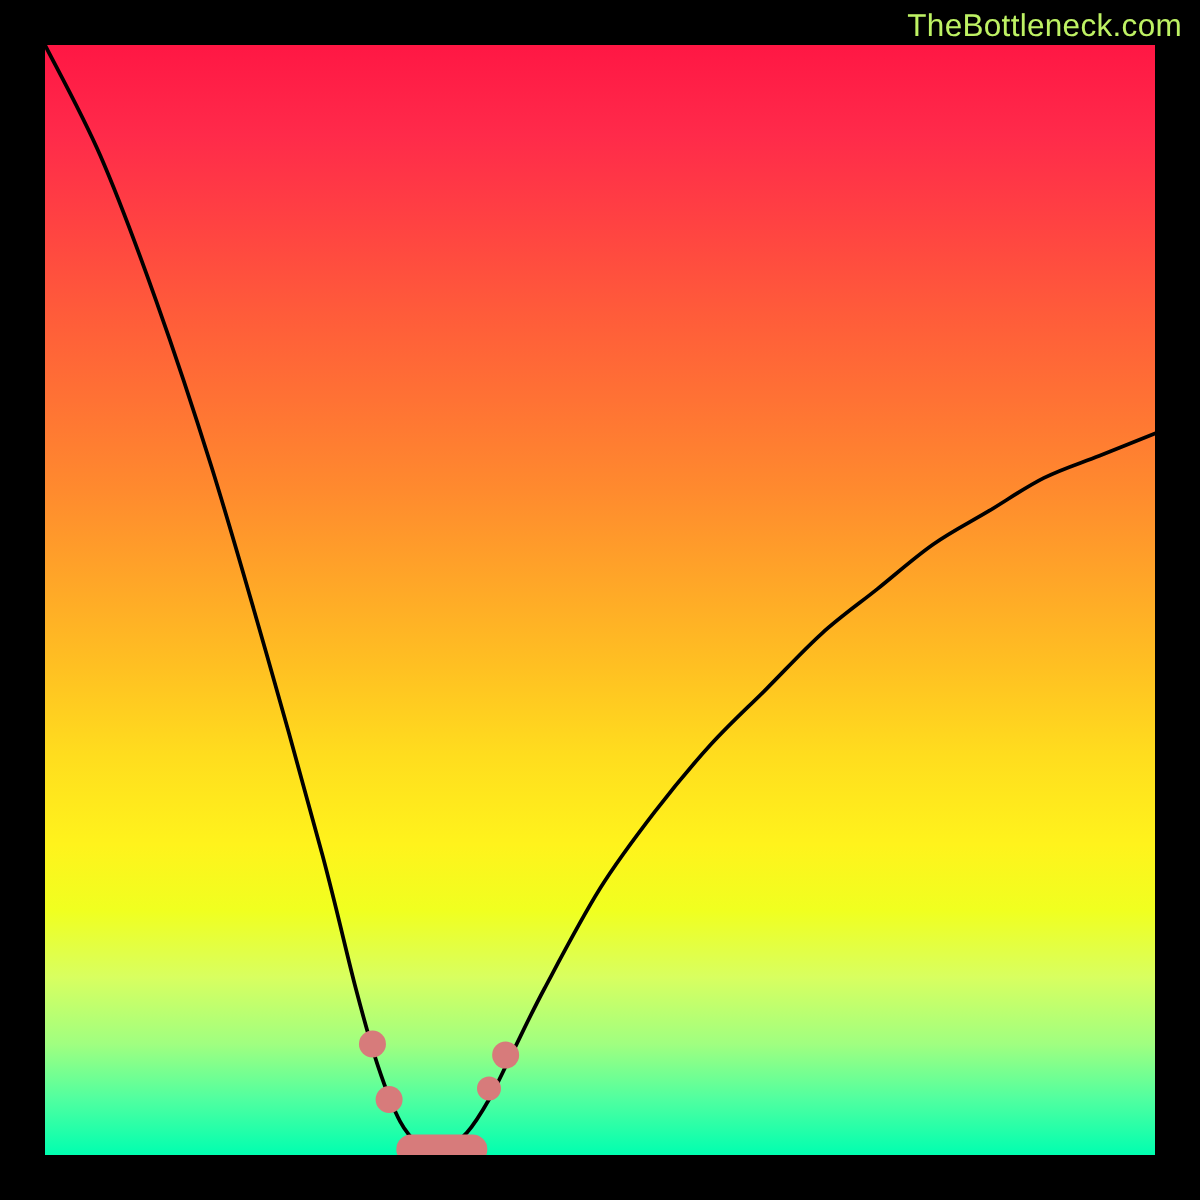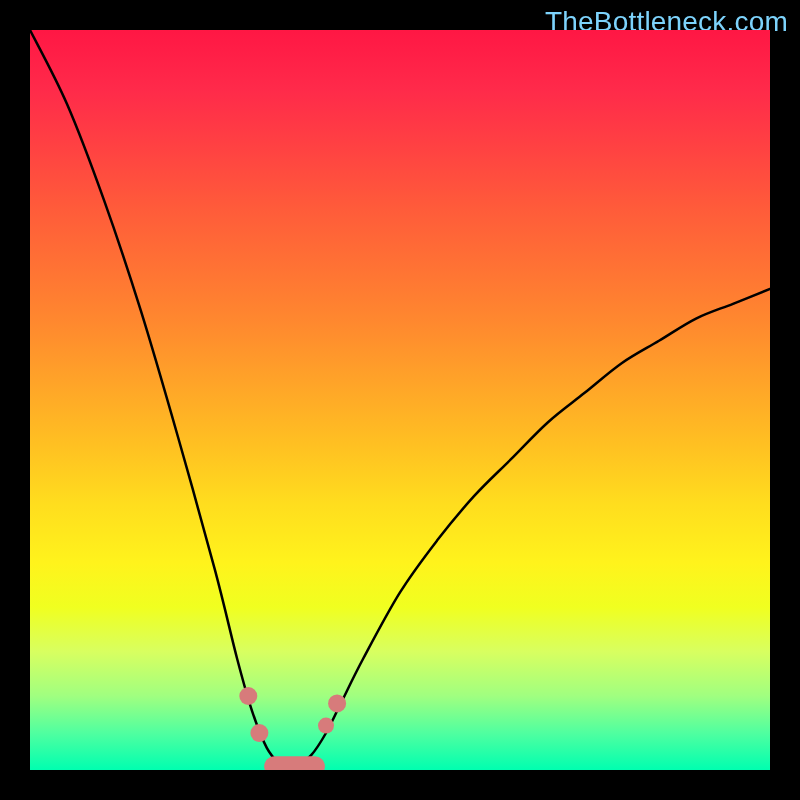--- a/index.html
+++ b/index.html
@@ -31,22 +31,22 @@
       #d8ff60 84%,
       #a0ff80 90%,
       #50ffa0 95%,
       #00ffb0 100%);
   }
   .watermark {
     position: absolute;
     top: 6px;
     right: 12px;
     font-family: Arial, Helvetica, sans-serif;
-    font-size: 28px;
-    color: #7dd3fc;
+    font-size: 21px;
+    color: #bef264;
     font-weight: 500;
     letter-spacing: 0.2px;
   }
   svg.curve {
     position: absolute;
     left: 0;
     top: 0;
     width: 740px;
     height: 740px;
   }

